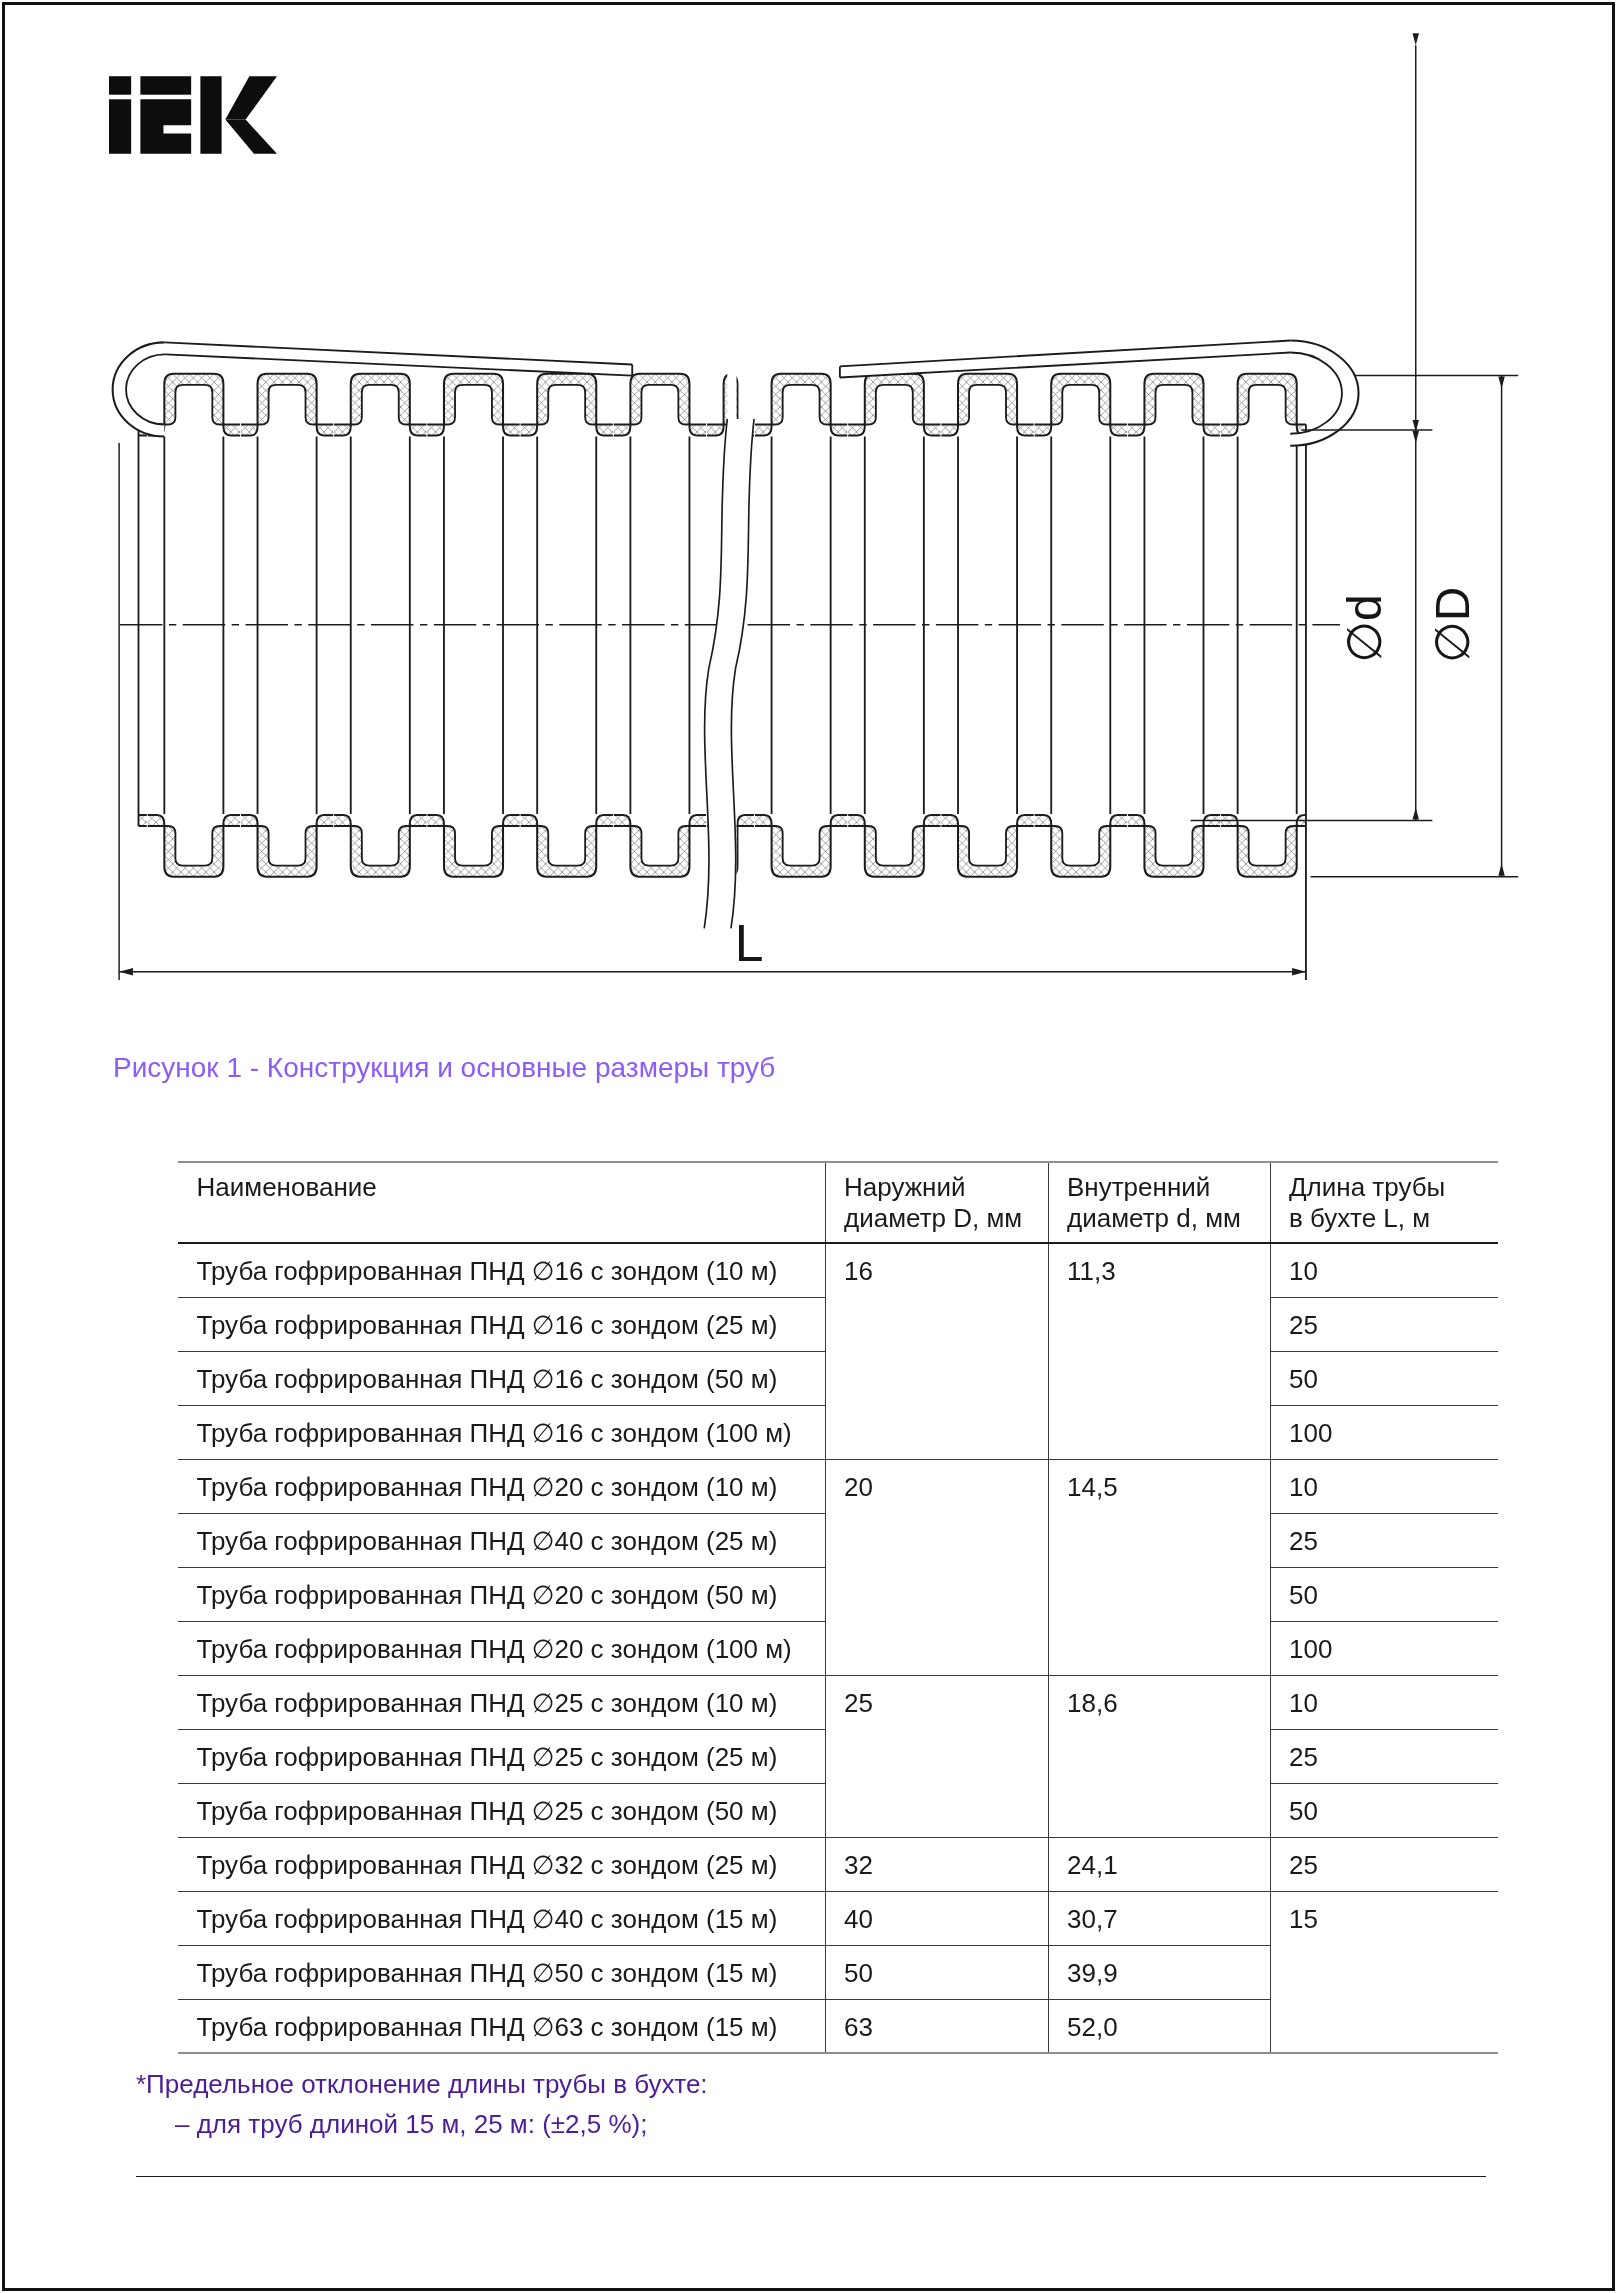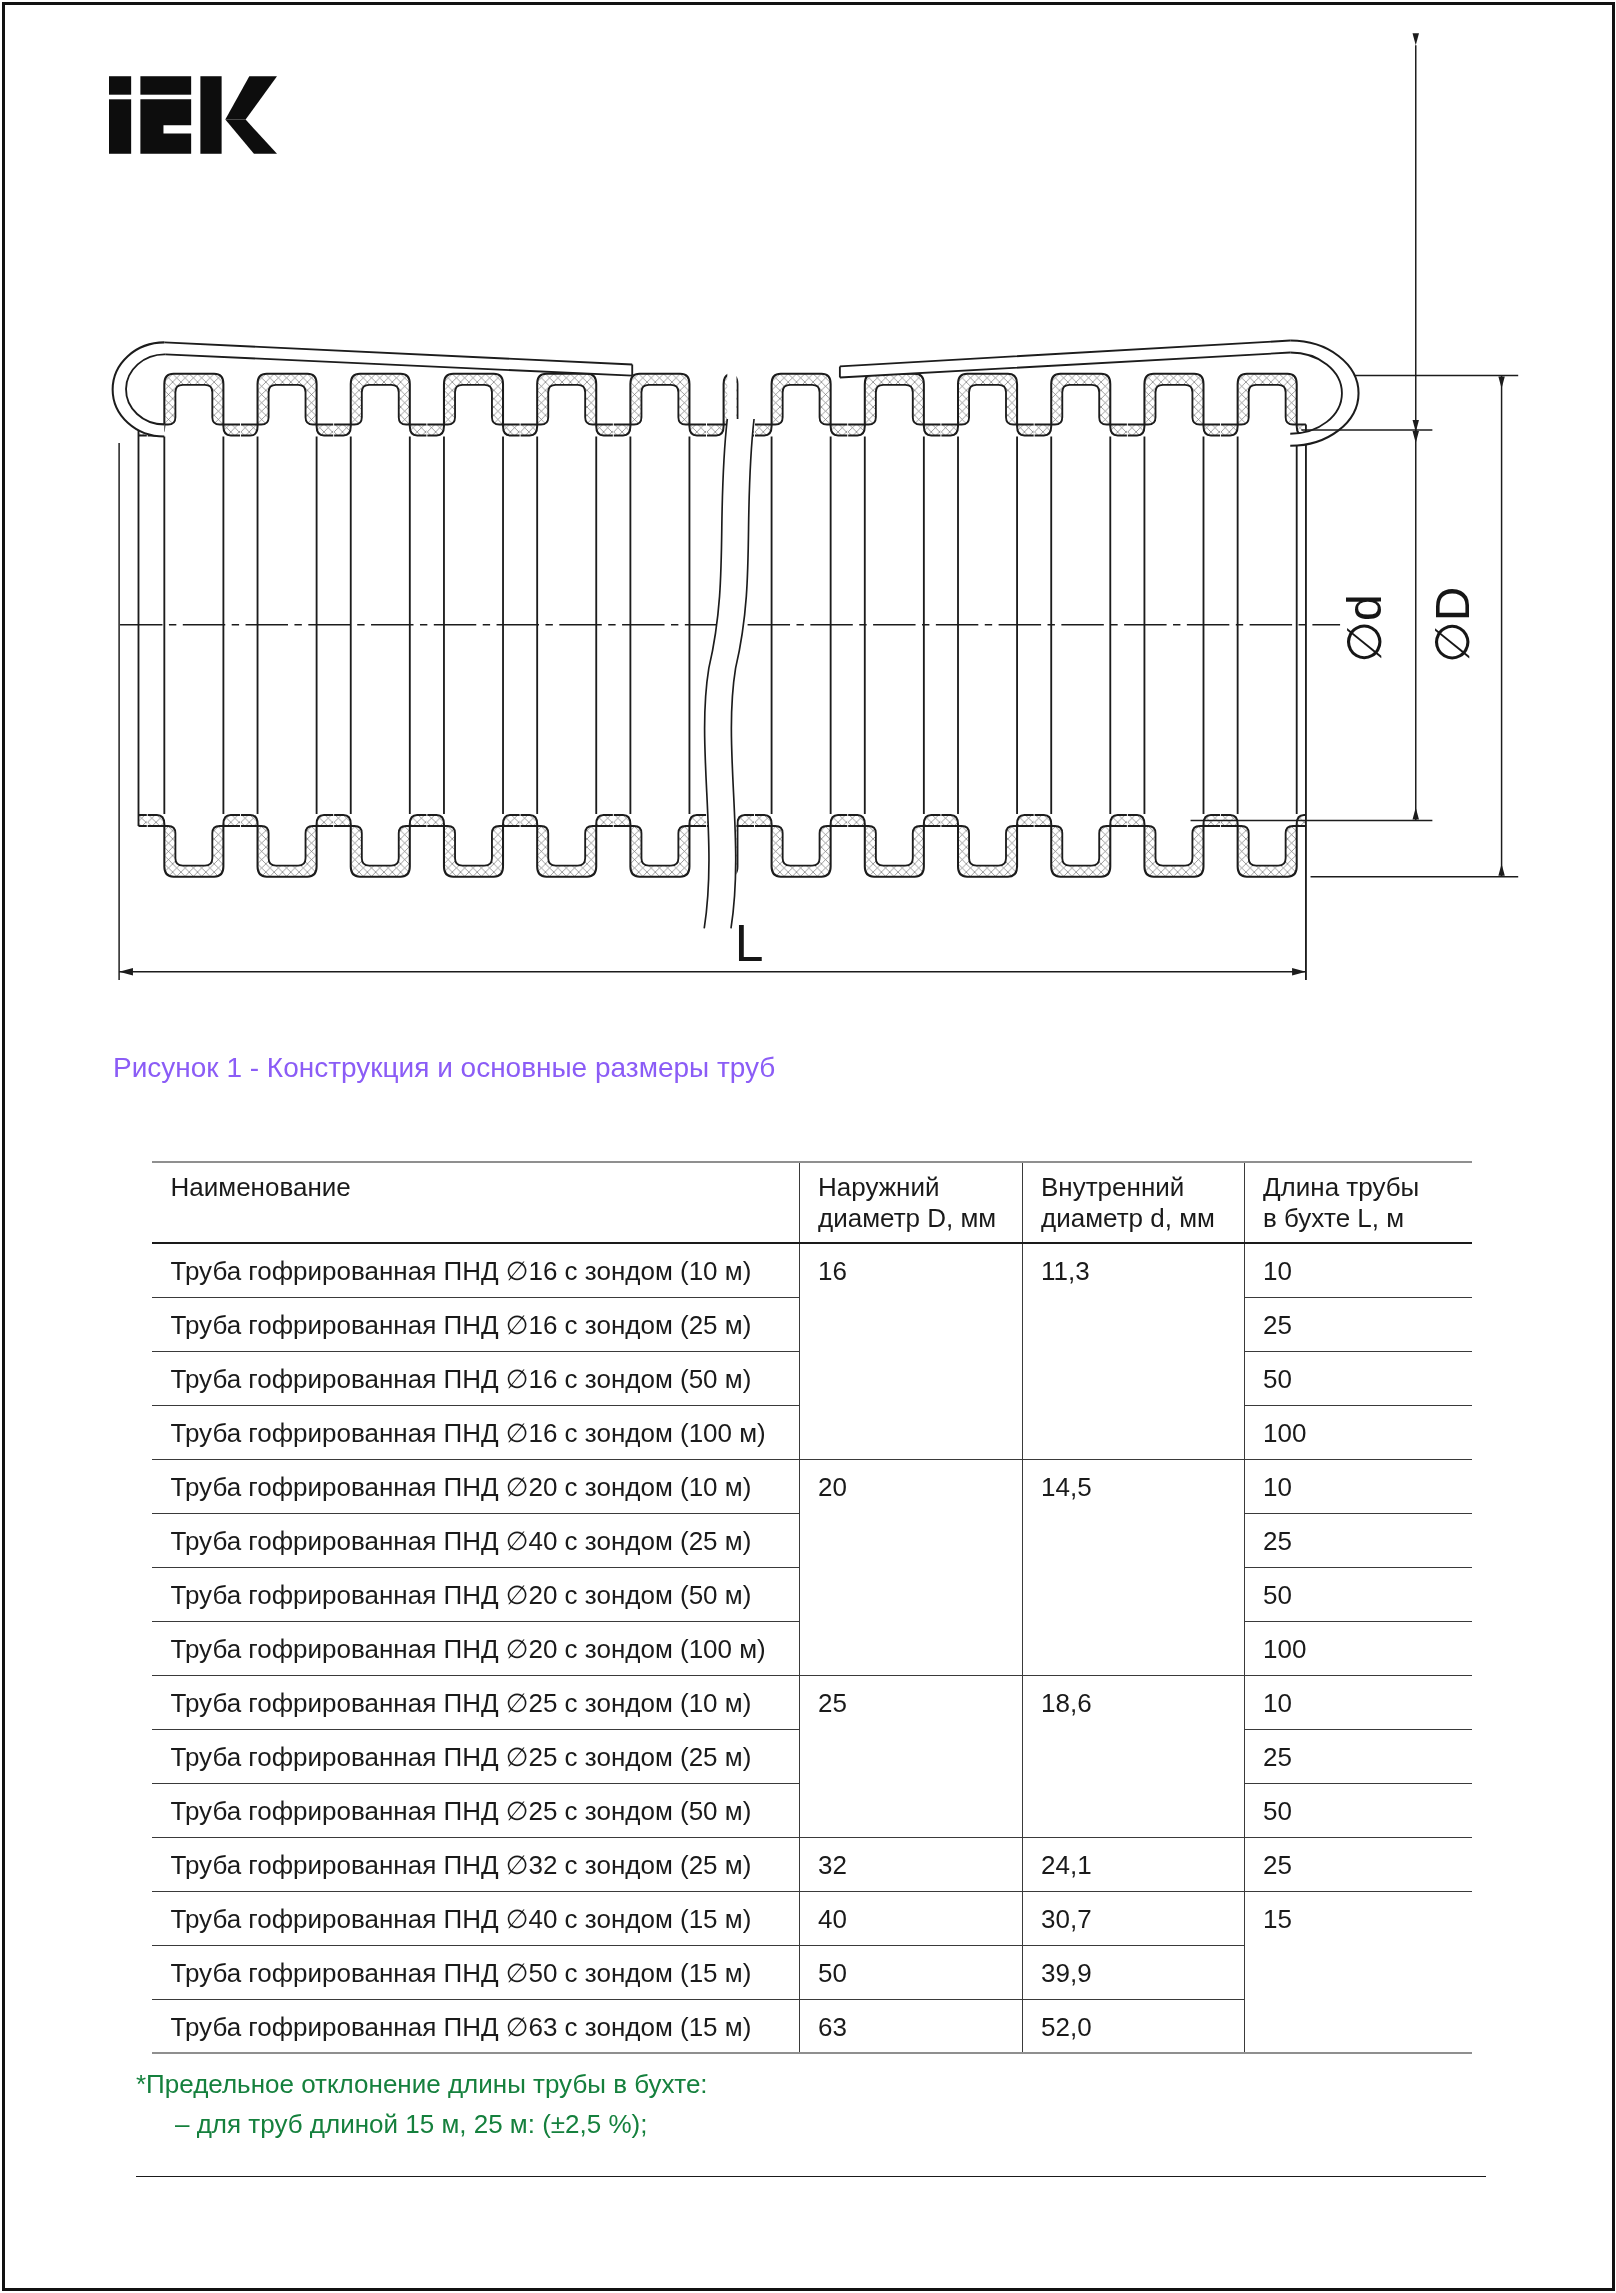--- a/index.html
+++ b/index.html
@@ -3,33 +3,33 @@
 <meta charset="utf-8">
 <style>
   html,body{margin:0;padding:0;background:#e8e8e8;}
   #page{position:relative;width:1617px;height:2293px;background:#ffffff;
         font-family:"Liberation Sans", sans-serif;color:#1a1a1a;overflow:hidden;}
   #page-frame{position:absolute;left:1.8px;top:1.8px;right:1.8px;bottom:1.8px;
         border:3.7px solid #111;pointer-events:none;}
   #logo{position:absolute;left:109px;top:76px;width:168px;height:78px;}
   #drawing{position:absolute;left:0;top:0;width:1617px;height:1089px;}
   #figure-caption{position:absolute;left:113px;top:1052px;font-size:28px;color:#8b5cf6;}
-  #spec-table-wrap{position:absolute;left:152px;top:1161px;width:1320px;}
+  #spec-table-wrap{position:absolute;left:178px;top:1161px;width:1320px;}
   table.spec{border-collapse:collapse;table-layout:fixed;width:1320px;
         border-top:2.8px solid #8f8f8f;border-bottom:2.8px solid #8f8f8f;}
   table.spec th{font-weight:normal;text-align:left;vertical-align:top;
         padding:9.2px 5.5px 7.4px 18.5px;font-size:26px;line-height:31px;
         border-bottom:2.8px solid #1a1a1a;white-space:pre-line;}
   table.spec td{font-size:26px;vertical-align:top;padding:12px 5.5px 0 18.5px;
         border-bottom:1.8px solid #3a3a3a;}
   table.spec tr{height:54px;}
   table.spec thead tr{height:81px;}
   .bl{border-left:1.8px solid #3a3a3a;}
   #footnote{position:absolute;left:136px;top:2064px;width:1350px;
-        font-size:26px;line-height:40px;color:#15803d;}
+        font-size:26px;line-height:40px;color:#4c1d95;}
   #footnote .fn-sub{margin-left:39px;}
   #footnote-rule{position:absolute;left:136px;top:2176px;width:1350px;
         border-top:1.8px solid #1a1a1a;height:0;}
   svg text{font-family:"Liberation Sans", sans-serif;}
 </style>
 </head>
 <body>
 
 <div id="page">
   <div id="page-frame"></div>

